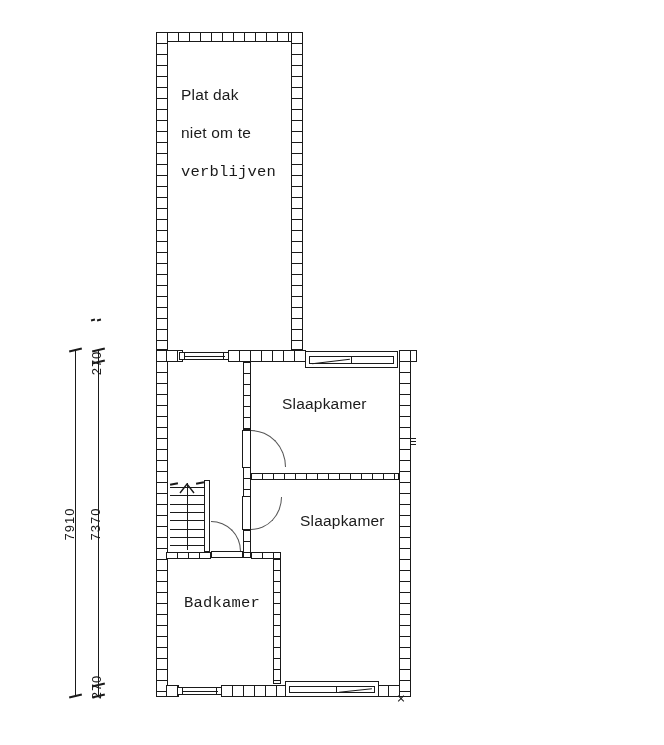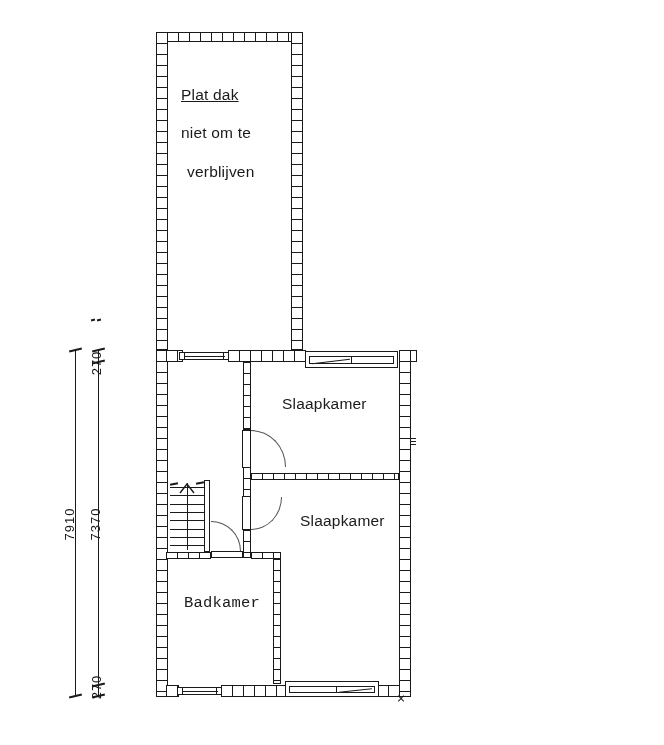--- a/index.html
+++ b/index.html
@@ -37,23 +37,23 @@
 </style>
 </head>
 <body>
 
 <div class="canvas">
 
   <div class="wall hatch-h abs" style="left:156px;top:32px;width:147px;height:10px;"></div>
   <div class="wall hatch-v abs" style="left:156px;top:32px;width:12px;height:318px;"></div>
   <div class="wall hatch-v abs" style="left:291px;top:32px;width:12px;height:318px;"></div>
 
-  <div class="room-label" style="left:181px;top:86px;text-decoration:underline;">Plat dak</div>
+  <div class="room-label" style="left:181px;top:86px;">Plat dak</div>
   <div class="room-label" style="left:181px;top:124px;">niet om te</div>
-  <div class="room-label" style="left:187px;top:163px;">verblijven</div>
+  <div class="room-label" style="left:181px;top:163px;font-family:Liberation Mono, monospace;">verblijven</div>
 
   <div class="wall hatch-v" style="left:156px;top:350px;width:12px;height:347px;"></div>
   <div class="wall hatch-v" style="left:399px;top:350px;width:12px;height:347px;"></div>
 
   <div class="wall hatch-h" style="left:166px;top:350px;width:17px;height:12px;"></div>
   <div class="wall hatch-h" style="left:228px;top:350px;width:78px;height:12px;"></div>
   <div class="wall hatch-h" style="left:410px;top:350px;width:7px;height:12px;"></div>
 
   <div class="win" style="left:179px;top:352px;width:50px;height:8px;">
     <div class="thinline" style="left:4px;top:3px;width:41px;height:1px;"></div>

